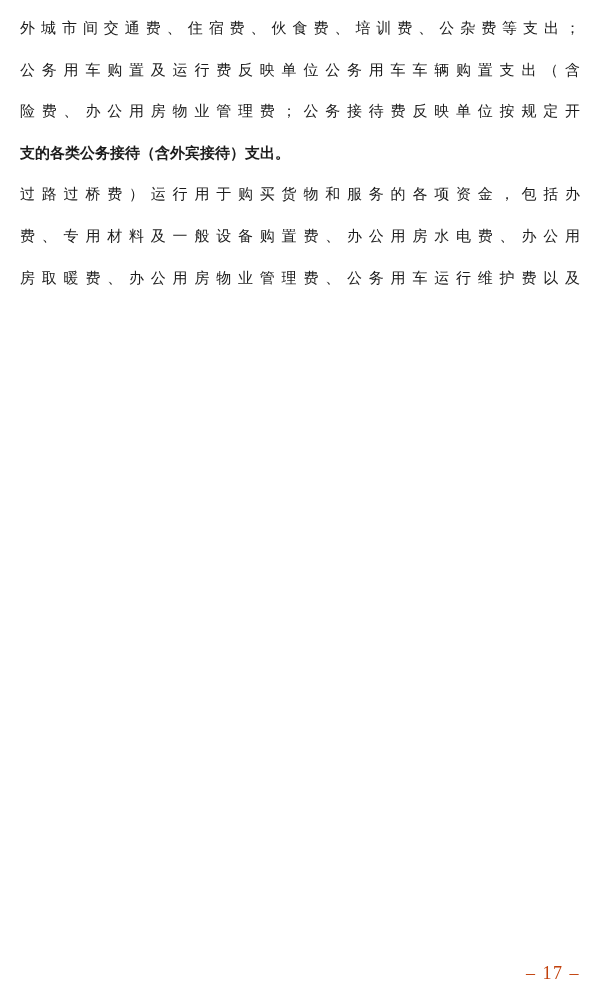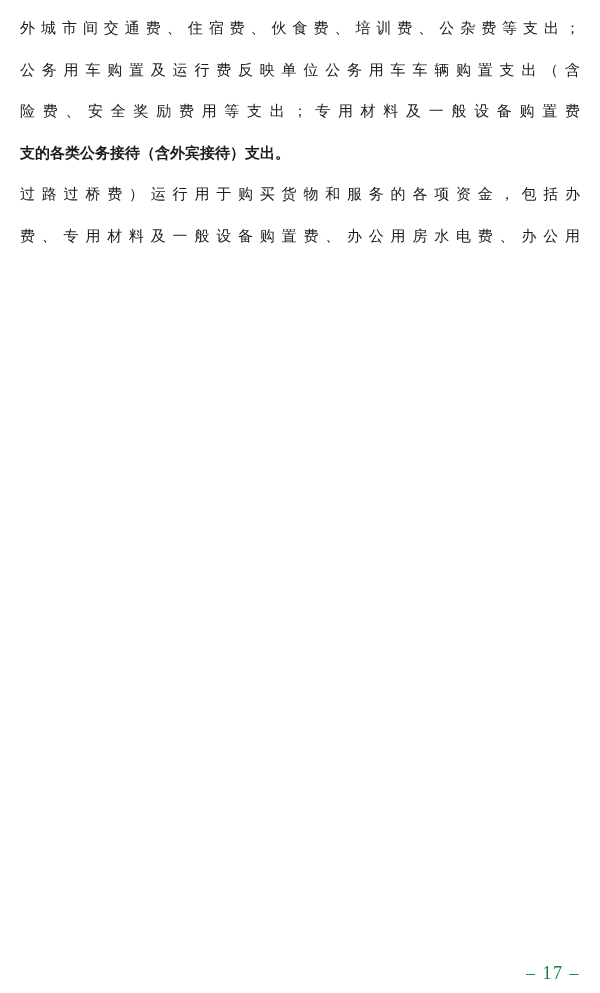--- a/index.html
+++ b/index.html
@@ -39,40 +39,41 @@
   }
   .line.indent {
     text-indent: 42px;
   }
   .page-number {
     position: absolute;
     top: 963px;
     right: 20px;
     font-size: 18px;
     letter-spacing: 1.5px;
-    color: #15803d;
+    color: #c2410c;
     text-align: right;
   }
 </style>
 </head>
 <body>
 
 <div class="page">
 
   <div class="doc-body">
 
     <div class="paragraph">
       <div class="line">外城市间交通费、住宿费、伙食费、培训费、公杂费等支出；</div>
       <div class="line">公务用车购置及运行费反映单位公务用车车辆购置支出（含</div>
-      <div class="line">险费、安全奖励费用等支出；专用材料及一般设备购置费</div>
+      <div class="line">险费、办公用房物业管理费；公务接待费反映单位按规定开</div>
       <div class="line short">支的各类公务接待（含外宾接待）支出。</div>
     </div>
 
     <div class="paragraph">
       <div class="line">过路过桥费）运行用于购买货物和服务的各项资金，包括办</div>
       <div class="line">费、专用材料及一般设备购置费、办公用房水电费、办公用</div>
+      <div class="line">房取暖费、办公用房物业管理费、公务用车运行维护费以及</div>
     </div>
 
   </div>
 
   <div class="page-number">–  17  –</div>
 
 </div>
 
 </body></html>

